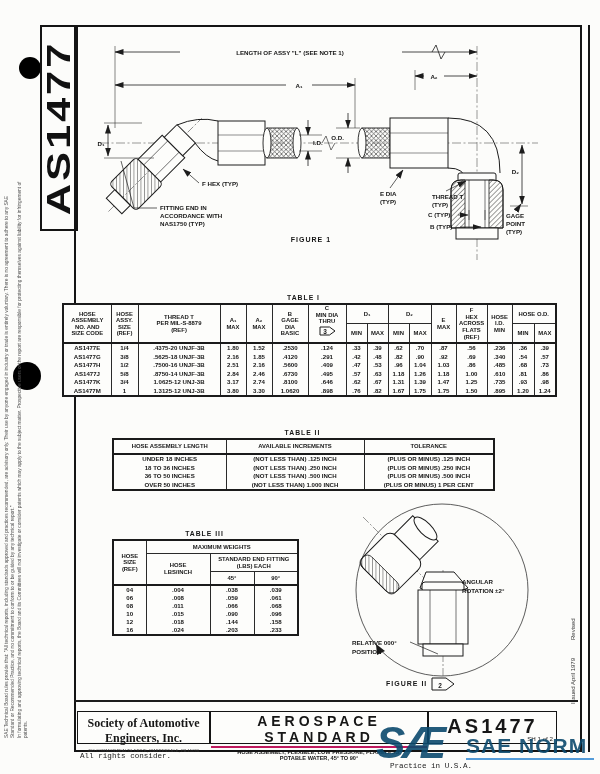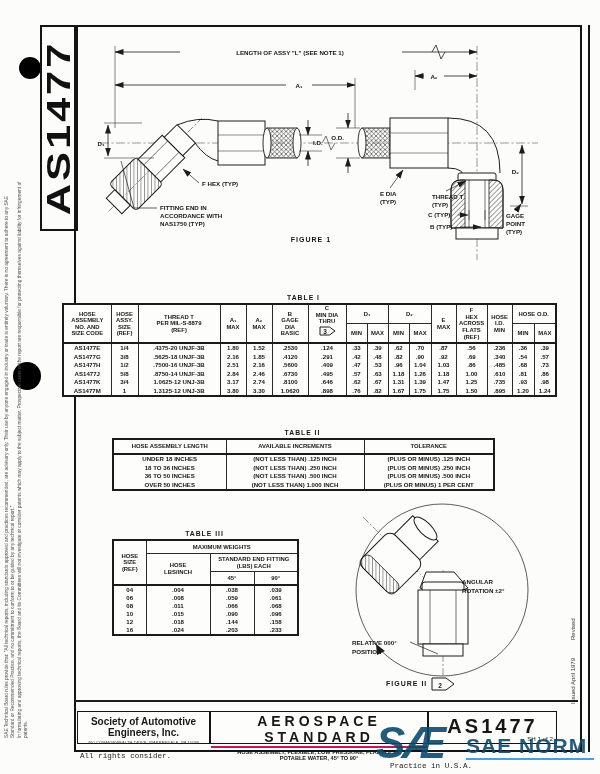--- a/index.html
+++ b/index.html
@@ -35,21 +35,21 @@
   th,td{border:1px solid #2a2a2a;text-align:center;vertical-align:middle;padding:0 1px;white-space:pre-line;line-height:1.12;font-weight:700;color:#161616;}
   th{font-size:5.9px;}
   thead tr:last-child th, thead th[rowspan]{border-bottom:2px solid #1b1b1b;}
   tbody td{font-size:6.1px;height:8.5px;line-height:8.5px;white-space:nowrap;border-top:none;border-bottom:none;}
   #t3 tbody td{height:8px;line-height:8px;}
   .flag-svg{display:block;margin:1px auto 0 auto;}
 
   
   .tb-cell{position:absolute;border:1.5px solid #141414;background:#fdfdfb;box-sizing:border-box;}
   #tb-society{left:77px;top:711px;width:133px;height:33px;text-align:center;}
-  #tb-society .name{font-size:10px;font-weight:700;margin-top:4px;font-family:Liberation Sans, sans-serif;}
+  #tb-society .name{font-size:12px;font-weight:700;margin-top:4px;font-family:Liberation Serif, serif;}
   #tb-society .addr{font-size:3.9px;letter-spacing:.2px;color:#333;margin-top:2px;}
   #tb-mid{left:210px;top:711px;width:218px;height:33px;text-align:center;}
   #tb-mid .std{font-size:14px;font-weight:700;letter-spacing:4px;border-bottom:2px solid #be185d;padding:1px 11px;}
   #tb-mid .desc{font-size:5.6px;line-height:6.3px;margin-top:1px;white-space:pre-line;font-weight:700;}
   #tb-num{left:428px;top:711px;width:129px;height:33px;}
   #tb-num .num{text-align:center;font-size:20px;font-weight:600;letter-spacing:3px;margin-top:3px;}
   #tb-num .sheet{position:absolute;right:3px;bottom:1px;font-size:6.2px;}
   #copyright{left:80px;top:752px;font-family:"Liberation Mono",monospace;font-size:7.6px;line-height:9px;color:#222;}
   #printed{left:390px;top:762px;font-family:"Liberation Mono",monospace;font-size:7.6px;color:#222;}
 

